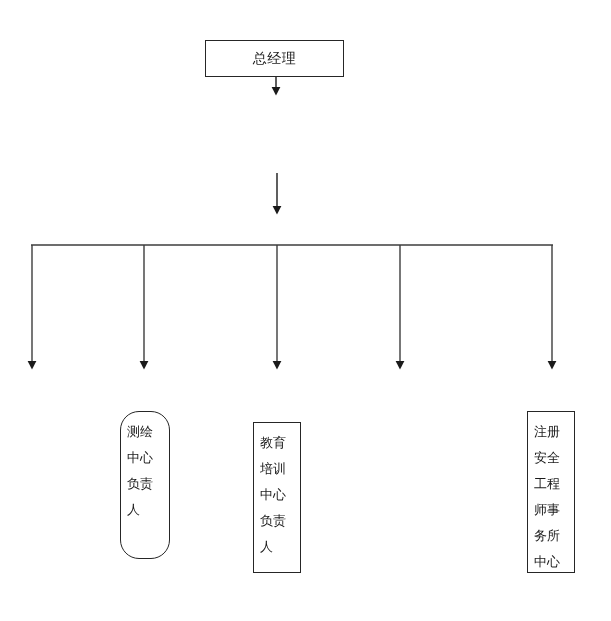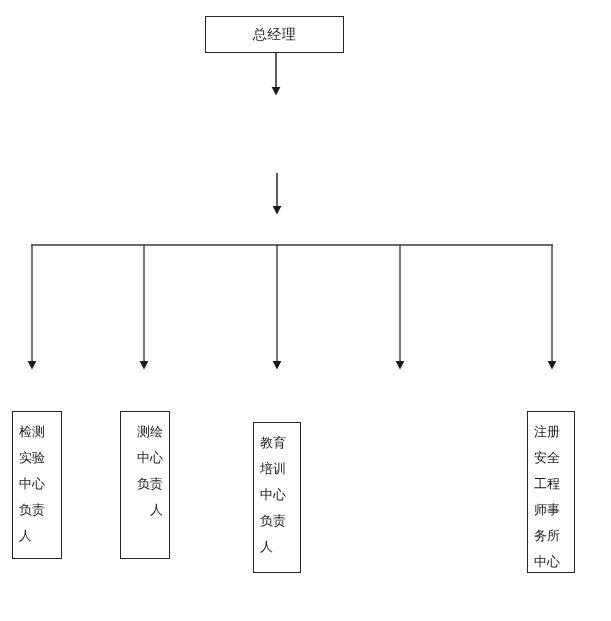--- a/index.html
+++ b/index.html
@@ -31,32 +31,34 @@
     color: #1a1a1a;
     overflow: hidden;
   }
   
   .node.wide {
     display: flex;
     align-items: center;
     justify-content: center;
     font-size: 14px;
     letter-spacing: 0.5px;
+    margin-top: 24px;
   }
   
   .node.narrow {
     padding: 7px 6px 0 6px;
     font-size: 13px;
     line-height: 26px;
     text-align: left;
     word-break: break-all;
     white-space: normal;
   }
   .node.narrow.center-text {
-    text-align: right;
+    text-align: left;
+    border-radius: 19px;
   }
 </style>
 </head>
 <body>
 
 <div id="canvas">
 
   <svg id="svg-layer" width="611" height="621" viewBox="0 0 611 621" xmlns="http://www.w3.org/2000/svg">
     <defs>
       <marker id="arrowhead" markerWidth="9" markerHeight="9" refX="3.2" refY="4.5" orient="auto" markerUnits="strokeWidth">
@@ -75,21 +77,20 @@
     <line x1="277" y1="245" x2="277" y2="365" stroke="#3d3d3d" stroke-width="1.4" marker-end="url(#arrowhead)"></line>
     <line x1="400" y1="245" x2="400" y2="365" stroke="#3d3d3d" stroke-width="1.4" marker-end="url(#arrowhead)"></line>
     <line x1="552" y1="245" x2="552" y2="365" stroke="#3d3d3d" stroke-width="1.4" marker-end="url(#arrowhead)"></line>
   </svg>
 
   <div class="node wide" id="n0" style="left: 205px; top: 16px; width: 139px; height: 37px;">
     <span>总经理</span>
   </div>
 
 
-  <div class="node narrow" id="n2" style="left: 12px; top: 411px; width: 50px; height: 148px;">检测实验中心负责人</div>
 
   <div class="node narrow center-text" id="n3" style="left: 120px; top: 411px; width: 50px; height: 148px;">测绘中心负责人</div>
 
   <div class="node narrow" id="n4" style="left: 253px; top: 422px; width: 48px; height: 151px;">教育培训中心负责人</div>
 
 
   <div class="node narrow" id="n6" style="left: 527px; top: 411px; width: 48px; height: 162px;">注册安全工程师事务所中心负责</div>
 
 </div>
 

